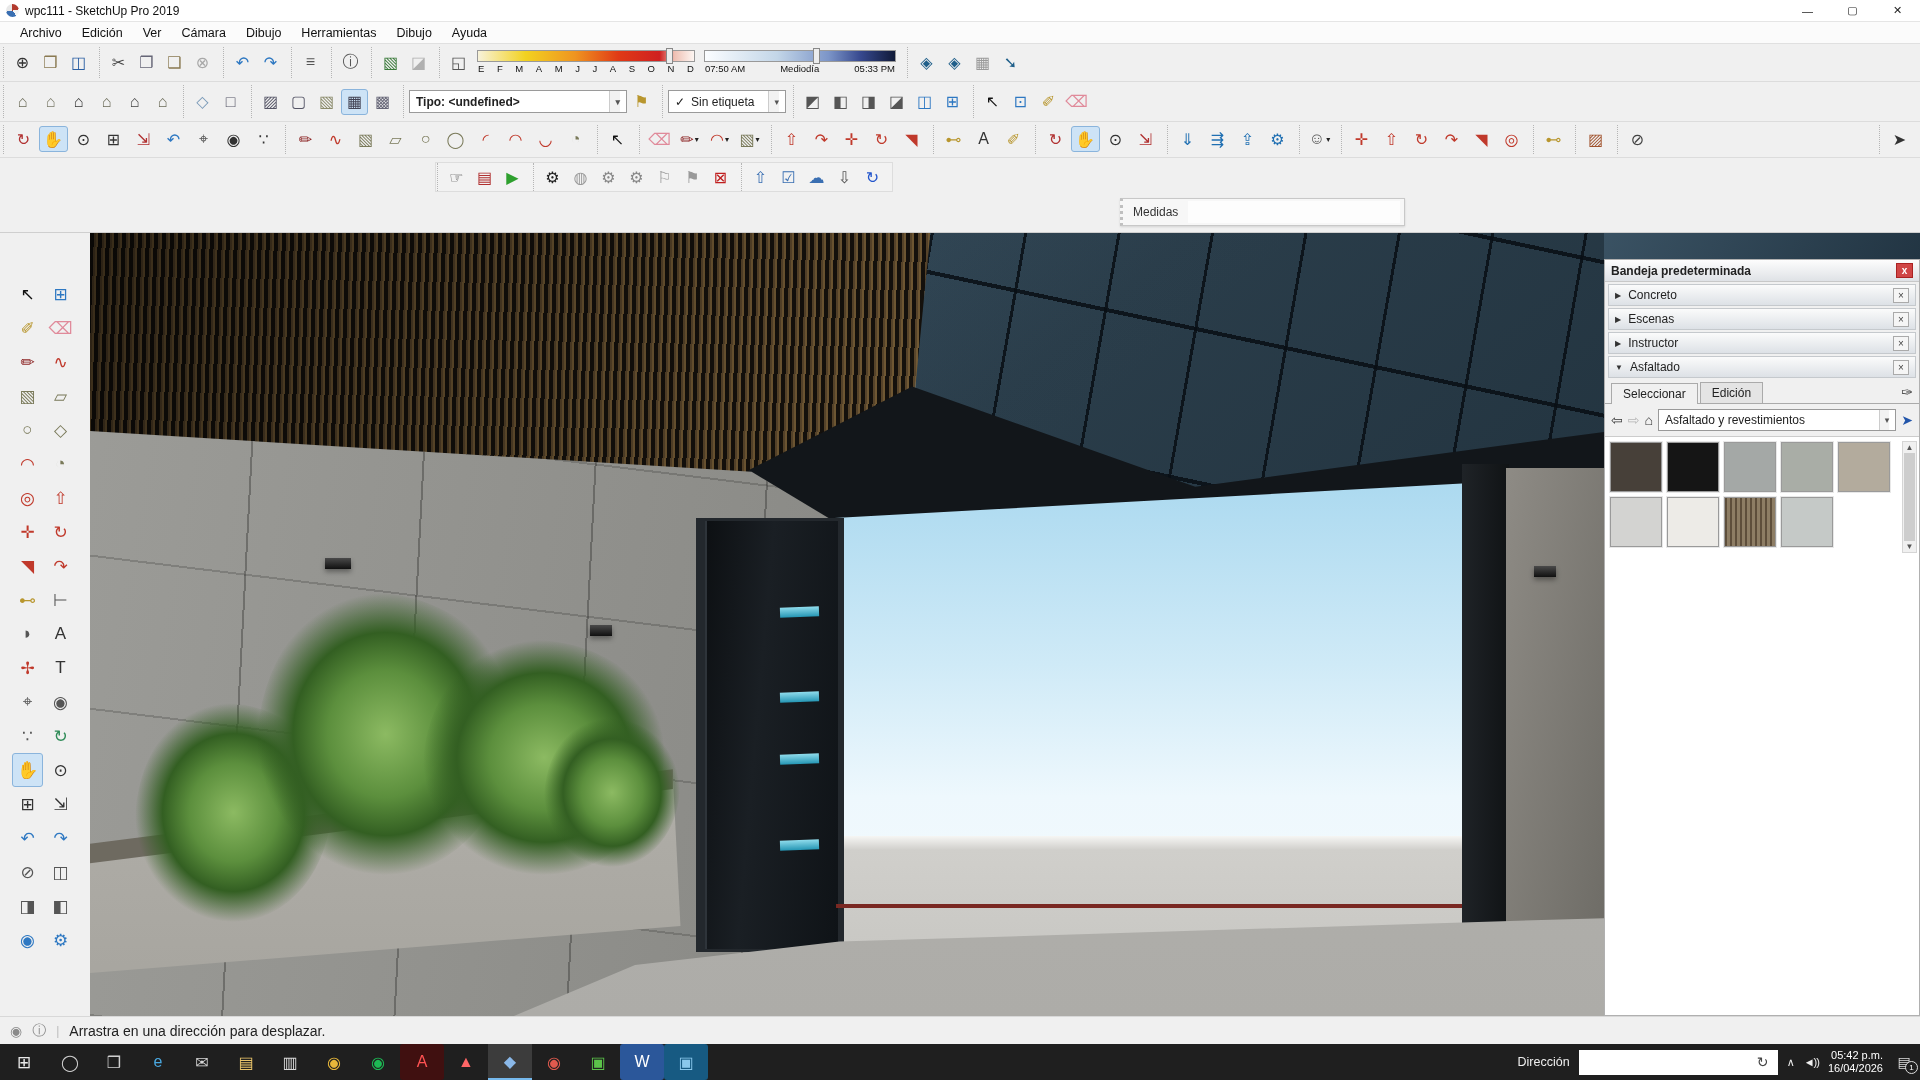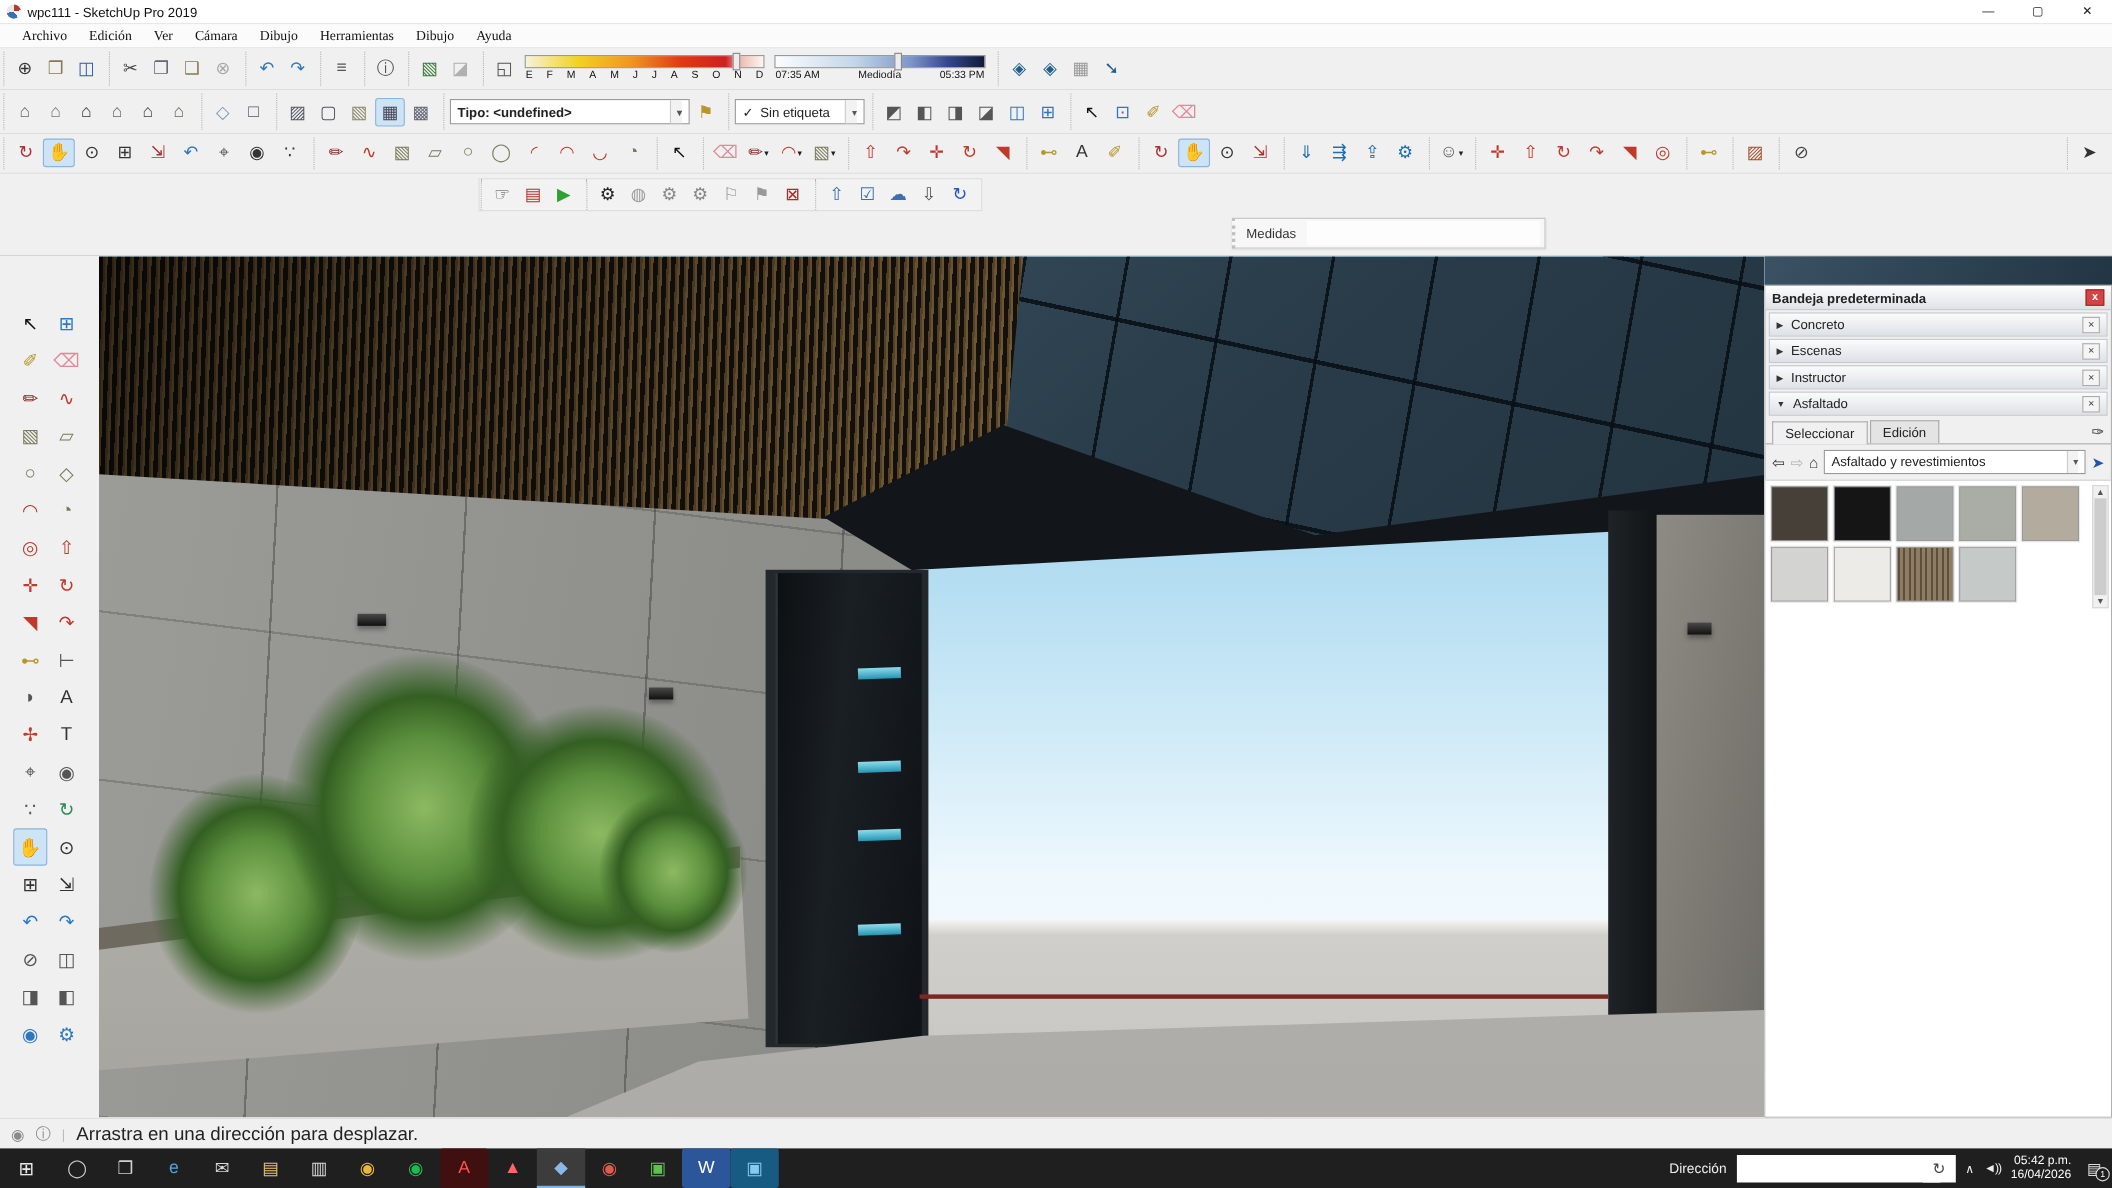--- a/index.html
+++ b/index.html
@@ -9,21 +9,21 @@
   
   .titlebar{height:22px;background:#fff;display:flex;align-items:center;padding-left:6px;border-bottom:1px solid #e5e5e5;}
   .logo-sphere{width:13px;height:13px;border-radius:50%;margin-right:6px;
     background:conic-gradient(#b23a2e 0 22%,#f4f4f4 22% 40%,#3a6fb2 40% 72%,#e8e8e8 72% 100%);}
   .title-text{font-size:12px;color:#111;}
   .win-controls{margin-left:auto;display:flex;height:100%;}
   .win-btn{width:45px;height:100%;display:flex;align-items:center;justify-content:center;font-size:11px;color:#222;}
 
   
   .menubar{height:22px;background:#fbfbfb;display:flex;align-items:center;padding-left:10px;border-bottom:1px solid #e0e0e0;}
-  .menubar span{padding:3px 10px;font-size:12.5px;color:#111;font-family:Liberation Serif, serif;}
+  .menubar span{padding:3px 10px;font-size:12.5px;color:#111;}
 
   
   .tb{display:flex;align-items:center;background:#f0f0f0;border-bottom:1px solid #dcdcdc;padding-left:2px;}
   .tb1{height:38px;} .tb2{height:40px;} .tb3{height:36px;}
   .tb-group{display:flex;align-items:center;gap:1px;padding:1px 5px;border-left:1px dotted #b5b5b5;margin:0 1px;height:84%;}
   .tbi{min-width:27px;height:26px;display:flex;align-items:center;justify-content:center;
       font-size:16px;color:#444;border-radius:3px;position:relative;padding:0 1px;}
   .tbi.active{background:#cde3f6;border:1px solid #8ab4dc;}
   .tbi .ddc{font-size:8px;color:#222;margin-left:1px;}
   .tb3 .tbi{min-width:29px;}
@@ -136,21 +136,21 @@
   .swatch{width:52px;height:50px;border:1px solid #9a9a9a;outline:1px solid #e8e8e8;}
   .swatch.stripes{background-image:repeating-linear-gradient(90deg,rgba(55,40,25,.55) 0 2px,transparent 2px 5px);}
   .vscroll{position:absolute;right:2px;top:4px;width:15px;height:112px;background:#f0f0f0;border:1px solid #d5d5d5;
       display:flex;flex-direction:column;justify-content:space-between;align-items:center;font-size:8px;color:#555;padding:1px 0;}
   .vthumb{width:11px;flex:1;margin:1px 0;background:#cdcdcd;}
 
   
   .statusbar{height:28px;background:#f0f0f0;display:flex;align-items:center;gap:10px;padding-left:10px;border-top:1px solid #d8d8d8;}
   .status-ic{font-size:14px;color:#8a8a8a;}
   .status-sep{color:#bbb;}
-  .status-hint{font-size:17px;color:#222;}
+  .status-hint{font-size:14px;color:#222;}
 
   
   .taskbar{height:36px;background:#1f1f1f;display:flex;align-items:center;color:#ddd;}
   .start-btn{width:48px;height:100%;display:flex;align-items:center;justify-content:center;font-size:17px;color:#e8e8e8;}
   .search-box{width:300px;height:100%;background:#fff;display:flex;align-items:center;gap:8px;padding:0 10px;border:1px solid #888;}
   .mag{width:10px;height:10px;border:2px solid #555;border-radius:50%;position:relative;flex:none;}
   .mag::after{content:"";position:absolute;width:7px;height:2px;background:#555;transform:rotate(45deg);right:-6px;bottom:-2px;}
   .search-box input{border:none;outline:none;font-size:13px;color:#444;width:230px;}
   .apps{display:flex;height:100%;}
   .apps .tbi{min-width:44px;height:100%;border-radius:0;font-size:16px;}
@@ -267,21 +267,21 @@
           <span>O</span>
           <span>N</span>
           <span>D</span>
         </div>
     </div>
     <div class="slider" style="width:192px">
       <div class="slider-bar time-bar">
         <span class="slider-handle" style="left:57%"></span>
       </div>
       <div class="slider-labels">
-        <span>07:35 AM</span>
+        <span>07:50 AM</span>
         <span>Mediodía</span>
         <span>05:33 PM</span>
       </div>
     </div>
   </div>
   <div class="tb-group">
       <span class="tbi">
         <span style="color: rgb(31, 95, 138);">◈</span>
       </span>
       <span class="tbi">

